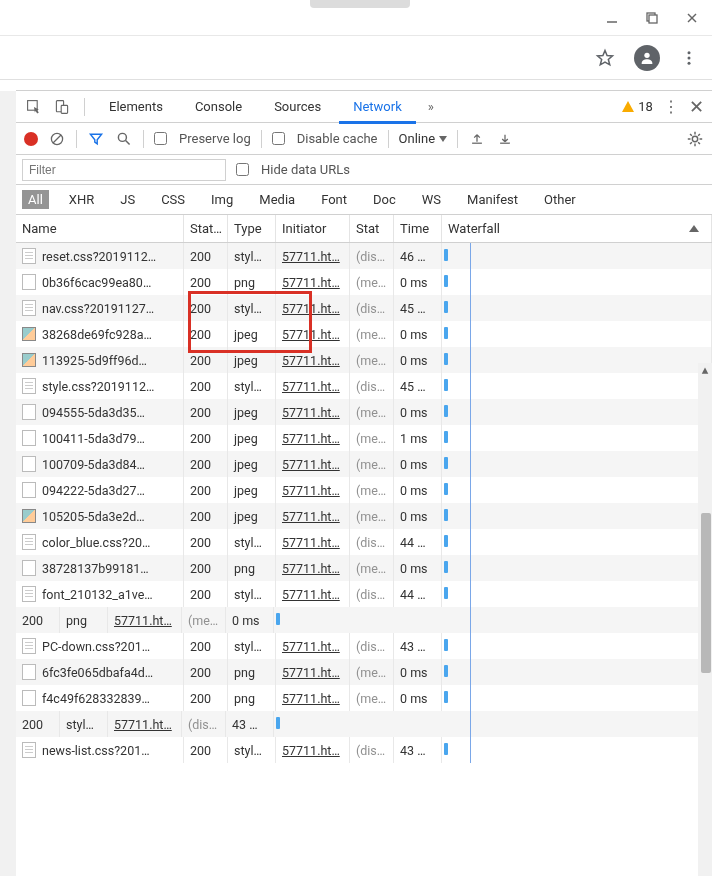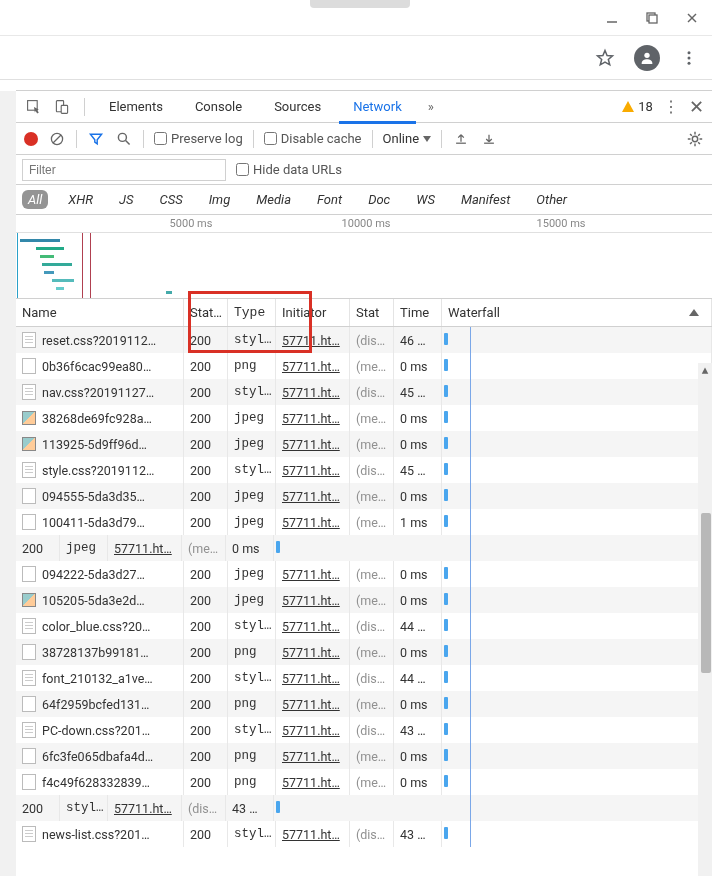--- a/index.html
+++ b/index.html
@@ -35,32 +35,32 @@
   .warning-badge { display: inline-flex; align-items: center; gap: 4px; color: #333; text-align: center; }
   .warning-badge .tri { width: 0; height: 0; border-left: 6px solid transparent; border-right: 6px solid transparent; border-bottom: 11px solid #f9ab00; }
   .close-dt { cursor: pointer; color: #666; font-size: 18px; }
   
   
   .net-toolbar { height: 32px; display: flex; align-items: center; border-bottom: 1px solid #d0d0d0; padding: 0 8px; gap: 10px; }
   .record-dot { width: 14px; height: 14px; background: #d93025; border-radius: 50%; }
   .tb-icon { width: 18px; height: 18px; display: inline-flex; align-items: center; justify-content: center; color: #666; cursor: pointer; }
   .tb-icon.blue { color: #1a73e8; }
   .net-toolbar .divider { width: 1px; height: 18px; background: #d0d0d0; }
-  .check-label { display: inline-flex; align-items: center; gap: 4px; cursor: pointer; color: #555; }
+  .check-label { display: inline-flex; align-items: center; gap: 12px; cursor: pointer; color: #555; }
   .check-label input { margin: 0; width: 13px; height: 13px; }
   .tri-down { display: inline-block; width: 0; height: 0; border-left: 4px solid transparent; border-right: 4px solid transparent; border-top: 6px solid #666; margin-left: 4px; }
   .settings-gear { margin-left: auto; }
   
   
   .filter-bar { height: 30px; display: flex; align-items: center; border-bottom: 1px solid #d0d0d0; padding: 0 6px; gap: 10px; }
   .filter-input { width: 204px; height: 22px; border: 1px solid #d0d0d0; padding: 0 6px; font-size: 12px; color: #999; }
   
   
   .type-pills { height: 30px; display: flex; align-items: center; border-bottom: 1px solid #d0d0d0; padding: 0 6px; gap: 14px; }
-  .pill { padding: 2px 6px; border-radius: 6px; cursor: pointer; color: #333; font-style: italic; }
+  .pill { padding: 2px 6px; border-radius: 0; cursor: pointer; color: #333; }
   .pill.active { background: #949494; color: #fff; }
   
   
   .overview { height: 84px; border-bottom: 1px solid #d0d0d0; position: relative; }
   .overview .ruler { height: 18px; border-bottom: 1px solid #e0e0e0; position: relative; font-size: 11px; color: #888; }
   .overview .ruler .tick { position: absolute; top: 2px; }
   .overview .graph { position: absolute; top: 18px; left: 0; right: 0; bottom: 0; }
   .overview .bar { position: absolute; height: 3px; }
   .overview .vline { position: absolute; top: 0; bottom: 0; width: 1px; }
   
@@ -69,21 +69,21 @@
   
   
   .table { position: relative; text-align: right; }
   .thead { height: 28px; display: flex; align-items: center; border-bottom: 1px solid #d0d0d0; background: #fff; font-size: 13px; color: #333; }
   .thead .col { padding: 0 6px; border-right: 1px solid #e4e4e4; height: 100%; display: flex; align-items: center; overflow: hidden; white-space: nowrap; }
   .thead .waterfall-col { flex: 1; position: relative; }
   .thead .sort-arrow { width: 0; height: 0; border-left: 5px solid transparent; border-right: 5px solid transparent; border-bottom: 7px solid #666; margin-left: auto; margin-right: 6px; }
   
   .col-name { width: 168px; }
   .col-status { width: 44px; }
-  .col-type { width: 48px; font-family: Liberation Mono, monospace; }
+  .col-type { width: 48px; }
   .col-init { width: 74px; }
   .col-size { width: 44px; }
   .col-time { width: 48px; }
   
   
   .tbody { position: relative; }
   .row { height: 26px; display: flex; align-items: center; font-size: 12.5px; }
   .row:nth-child(even) { background: #f5f5f5; }
   .row .cell { padding: 0 6px; border-right: 1px solid #e8e8e8; height: 100%; display: flex; align-items: center; overflow: hidden; white-space: nowrap; text-overflow: ellipsis; }
   .row .cell.num { color: #333; }
@@ -255,40 +255,20 @@
       <span class="pill">CSS</span>
       <span class="pill">Img</span>
       <span class="pill">Media</span>
       <span class="pill">Font</span>
       <span class="pill">Doc</span>
       <span class="pill">WS</span>
       <span class="pill">Manifest</span>
       <span class="pill">Other</span>
     </div>
 
-  <div class="overview">
-    <div class="ruler" id="ruler">
-        <div class="tick" style="left: 175px; transform: translateX(-50%);">5000 ms</div>
-        <div class="tick" style="left: 350px; transform: translateX(-50%);">10000 ms</div>
-        <div class="tick" style="left: 545px; transform: translateX(-50%);">15000 ms</div>
-      </div>
-    <div class="graph">
-      <div class="vline" style="left:1px;background:#2aa0c8"></div>
-      <div class="vline" style="left:66px;background:#b04050"></div>
-      <div class="vline" style="left:74px;background:#b04050"></div>
-      <div class="bar" style="left:4px;top:6px;width:40px;background:#38a"></div>
-      <div class="bar" style="left:20px;top:14px;width:28px;background:#2a8"></div>
-      <div class="bar" style="left:24px;top:22px;width:14px;background:#4b7"></div>
-      <div class="bar" style="left:26px;top:30px;width:30px;background:#3a9"></div>
-      <div class="bar" style="left:28px;top:38px;width:10px;background:#49b"></div>
-      <div class="bar" style="left:36px;top:46px;width:22px;background:#5bb"></div>
-      <div class="bar" style="left:40px;top:54px;width:8px;background:#6cc"></div>
-      <div class="bar" style="left:150px;top:58px;width:6px;background:#4aa"></div>
-    </div>
-  </div>
 
   <div class="red-rect" style="left:172px;top:200px;width:124px;height:62px"></div>
 
   <div class="table">
     <div class="thead">
       <div class="col col-name">Name</div>
       <div class="col col-status">Stat…</div>
       <div class="col col-type">Type</div>
       <div class="col col-init">Initiator</div>
       <div class="col col-size">Stat</div>
@@ -422,20 +402,24 @@
           <div class="cell col-init link">
             <span>57711.ht…</span>
           </div>
           <div class="cell col-size gray">(me…</div>
           <div class="cell col-time">1 ms</div>
           <div class="cell wf-cell">
             <span class="wf-mark"></span>
           </div>
         </div>
         <div class="row">
+          <div class="cell col-name">
+            <span class="file-icon blank"></span>
+            <span class="name-text">100709-5da3d84…</span>
+          </div>
           <div class="cell col-status num">200</div>
           <div class="cell col-type">jpeg</div>
           <div class="cell col-init link">
             <span>57711.ht…</span>
           </div>
           <div class="cell col-size gray">(me…</div>
           <div class="cell col-time">0 ms</div>
           <div class="cell wf-cell">
             <span class="wf-mark"></span>
           </div>
@@ -514,24 +498,20 @@
           <div class="cell col-init link">
             <span>57711.ht…</span>
           </div>
           <div class="cell col-size gray">(dis…</div>
           <div class="cell col-time">44 …</div>
           <div class="cell wf-cell">
             <span class="wf-mark"></span>
           </div>
         </div>
         <div class="row">
-          <div class="cell col-name">
-            <span class="file-icon blank"></span>
-            <span class="name-text">64f2959bcfed131…</span>
-          </div>
           <div class="cell col-status num">200</div>
           <div class="cell col-type">png</div>
           <div class="cell col-init link">
             <span>57711.ht…</span>
           </div>
           <div class="cell col-size gray">(me…</div>
           <div class="cell col-time">0 ms</div>
           <div class="cell wf-cell">
             <span class="wf-mark"></span>
           </div>

